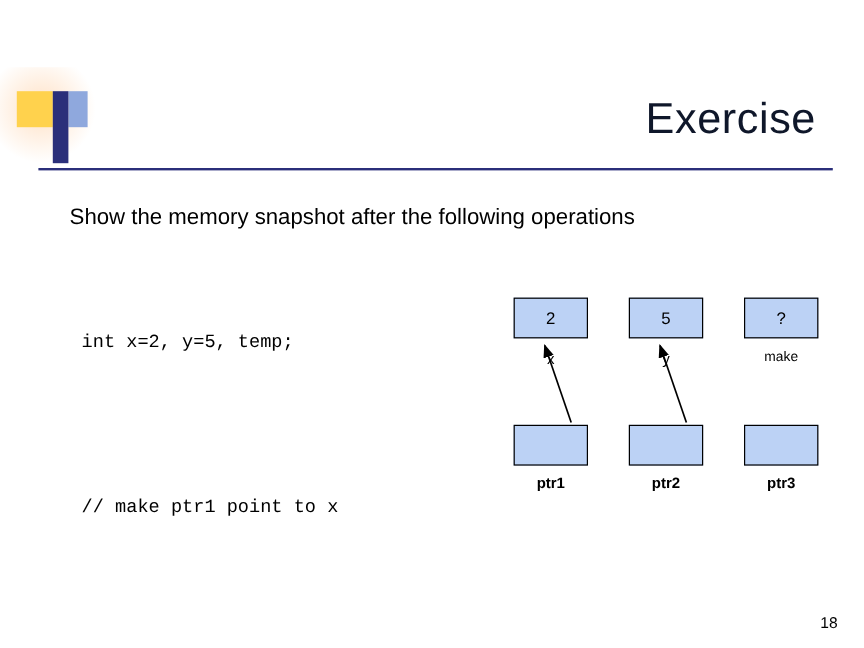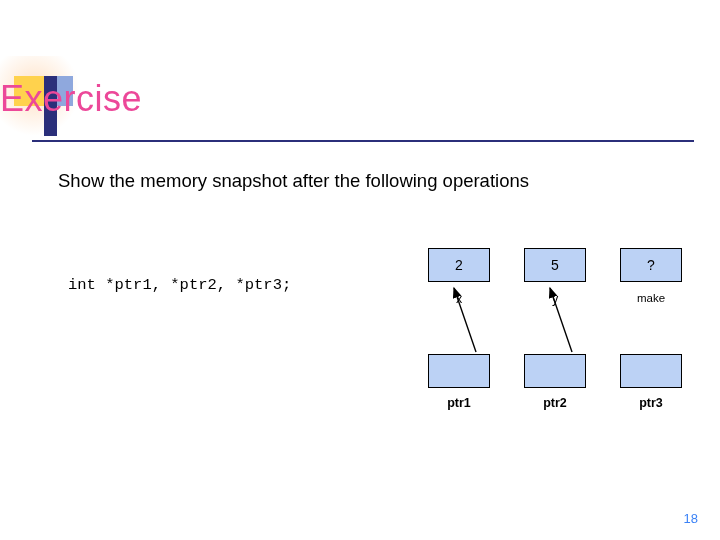--- a/index.html
+++ b/index.html
@@ -54,23 +54,23 @@
     height: 86px;
     background: radial-gradient(circle at 40% 40%, rgba(255,200,150,0.55), rgba(255,255,255,0) 62%);
   }
 
   
   .title {
     position: absolute;
     left: 0;
     top: 78px;
     width: 680px;
-    text-align: left;
+    text-align: right;
     font-size: 36px;
-    color: #ec4899;
+    color: #0f172a;
     font-family: "Liberation Sans", sans-serif;
     letter-spacing: 0.5px;
   }
   .title-rule {
     position: absolute;
     left: 32px;
     top: 140px;
     width: 662px;
     height: 0;
     border-top: 2px solid #2b2f7a;
@@ -148,41 +148,42 @@
     height: 210px;
     pointer-events: none;
   }
 
   
   .page-num {
     position: absolute;
     right: 22px;
     bottom: 14px;
     font-size: 13px;
-    color: #3b82f6;
+    color: #000000;
   }
 </style>
 </head>
 <body>
 
 <div class="corner-deco">
   <div class="sq sq-fade"></div>
   <div class="sq sq-yellow"></div>
   <div class="sq sq-blue"></div>
   <div class="sq sq-navy"></div>
 </div>
 
 <div class="title">Exercise</div>
 <div class="title-rule"></div>
 
 <div class="subtitle">Show the memory snapshot after the following operations</div>
 
 <div class="code-block">
-  <div class="code-line">int *ptr1, *ptr2, *ptr3;</div>
+  <div class="code-line">int x=2, y=5, temp;</div>
   <div class="code-gap"></div>
+  <div class="code-line">// make ptr1 point to x</div>
   
   
   
   
 </div>
 
 <div class="diagram">
 
   <div class="cell col0 row-top">2</div>
   <div class="cell col1 row-top">5</div>

